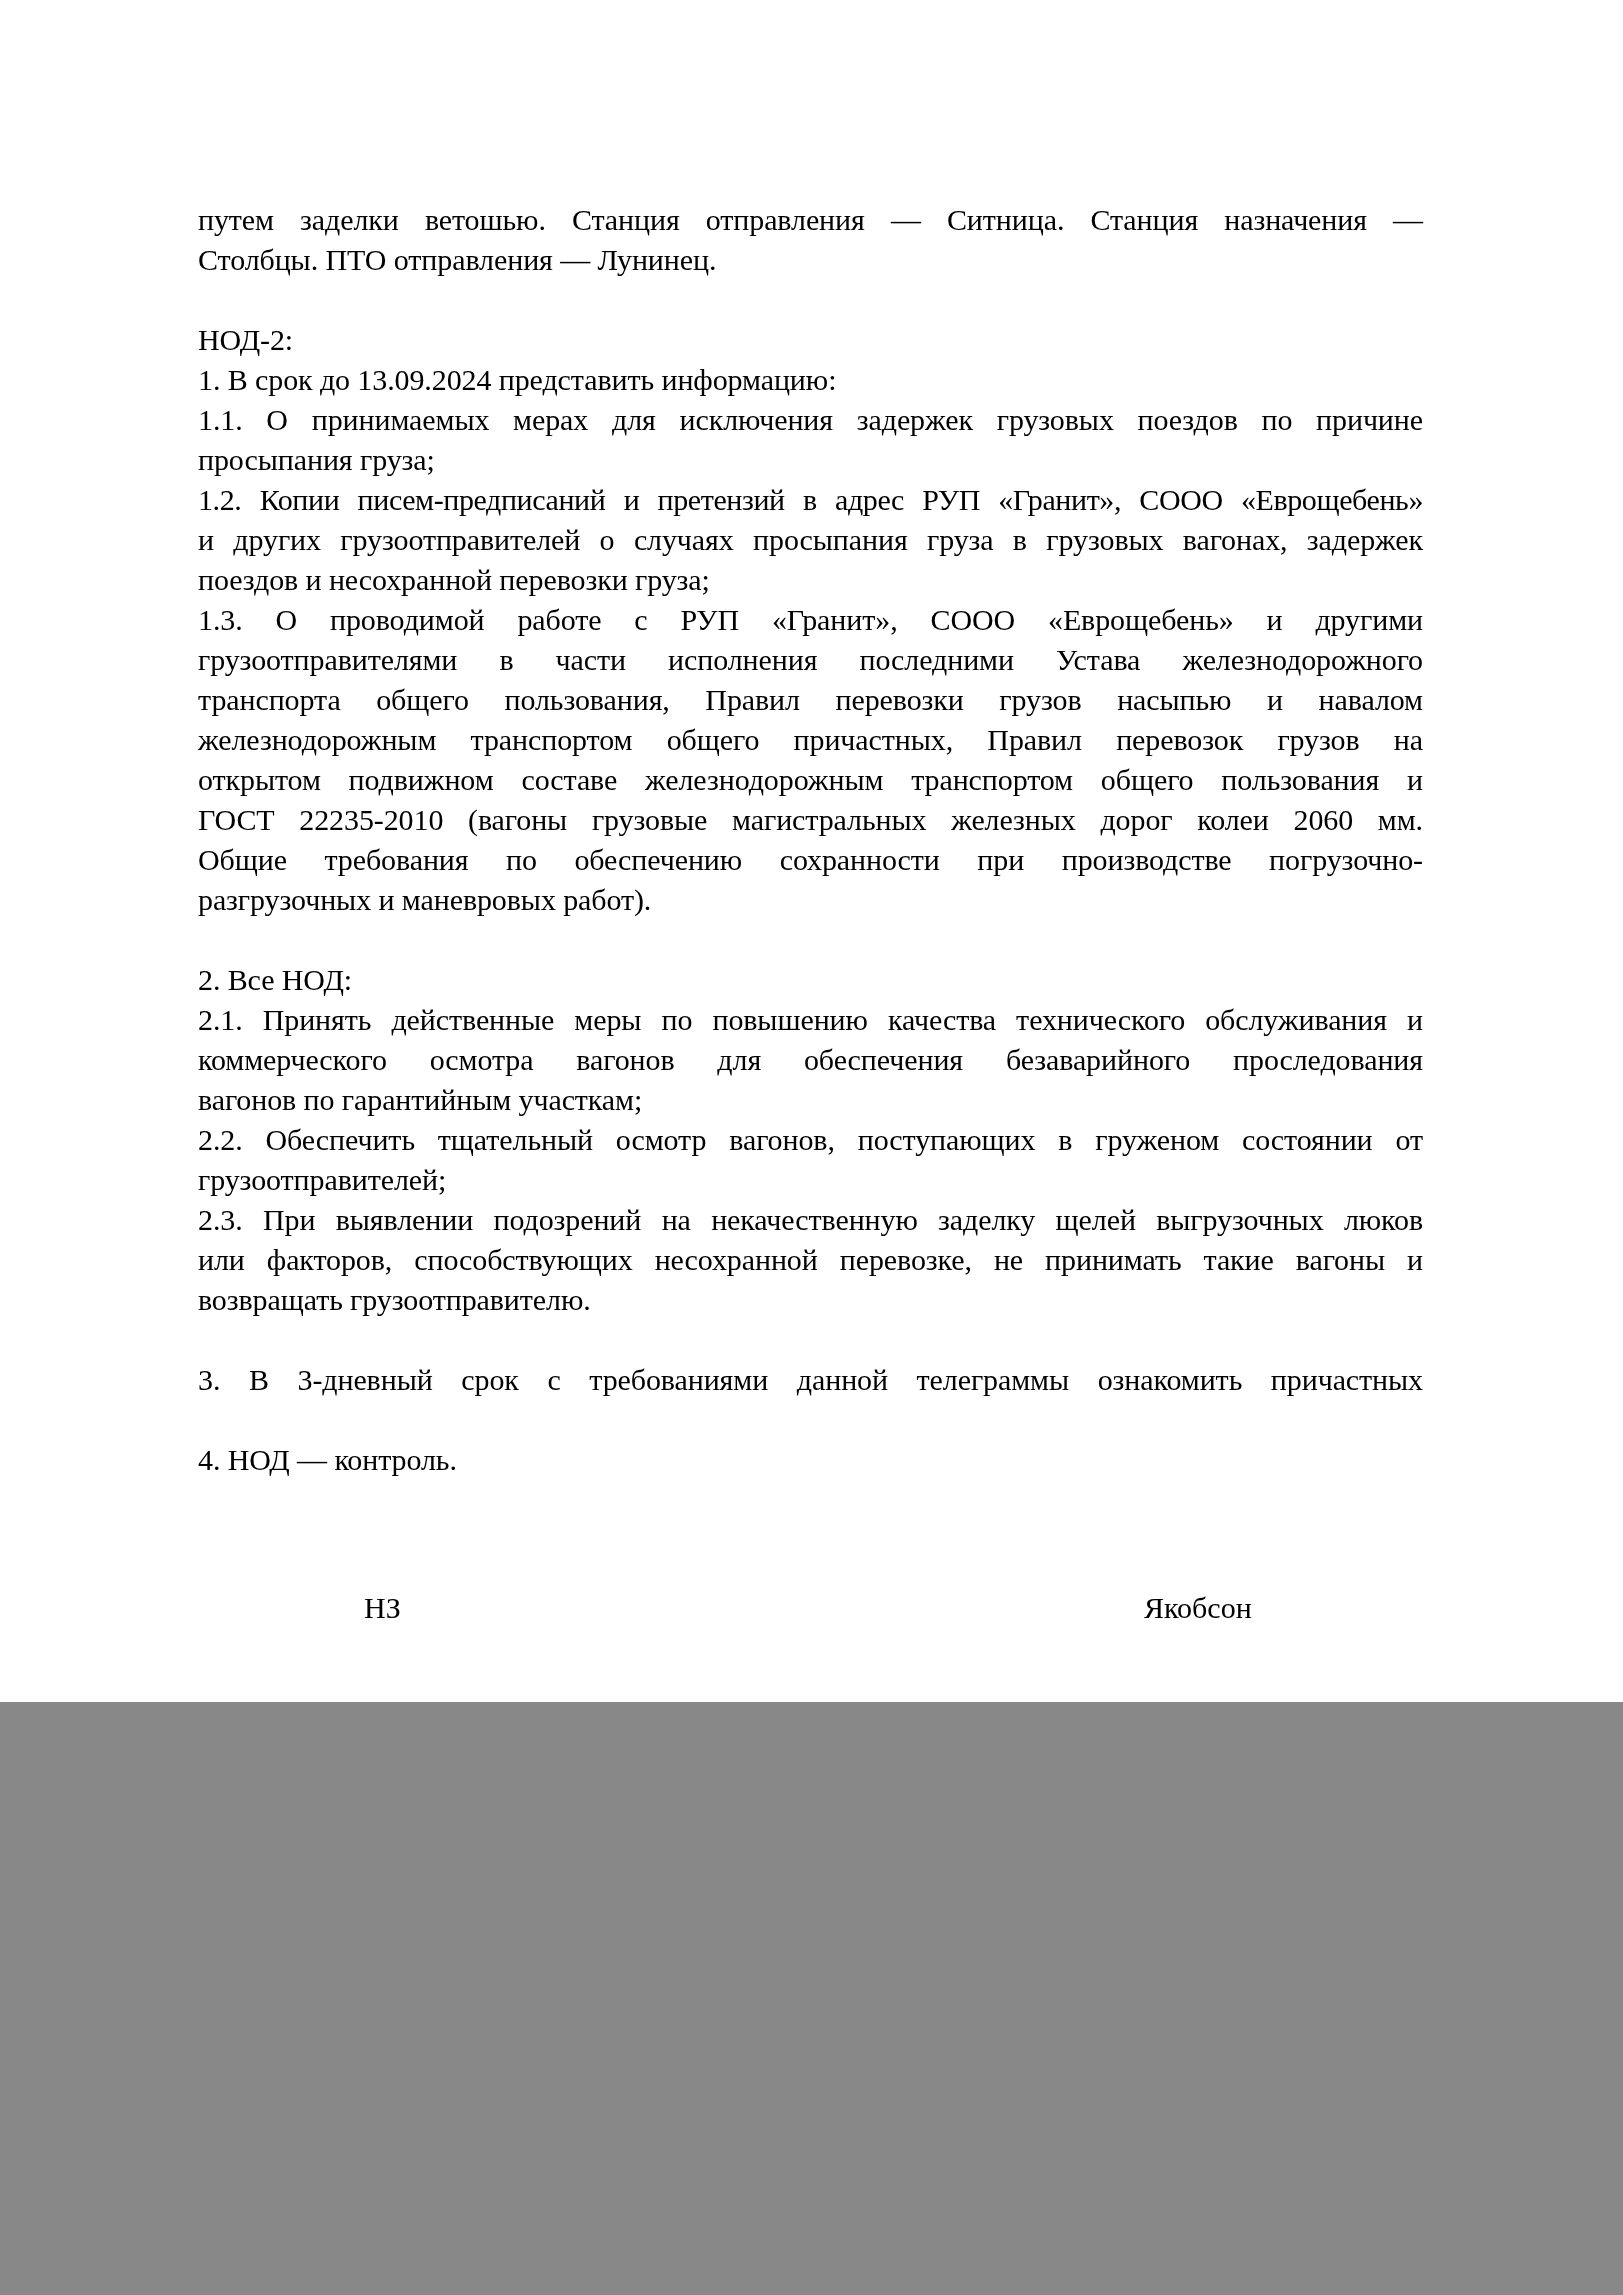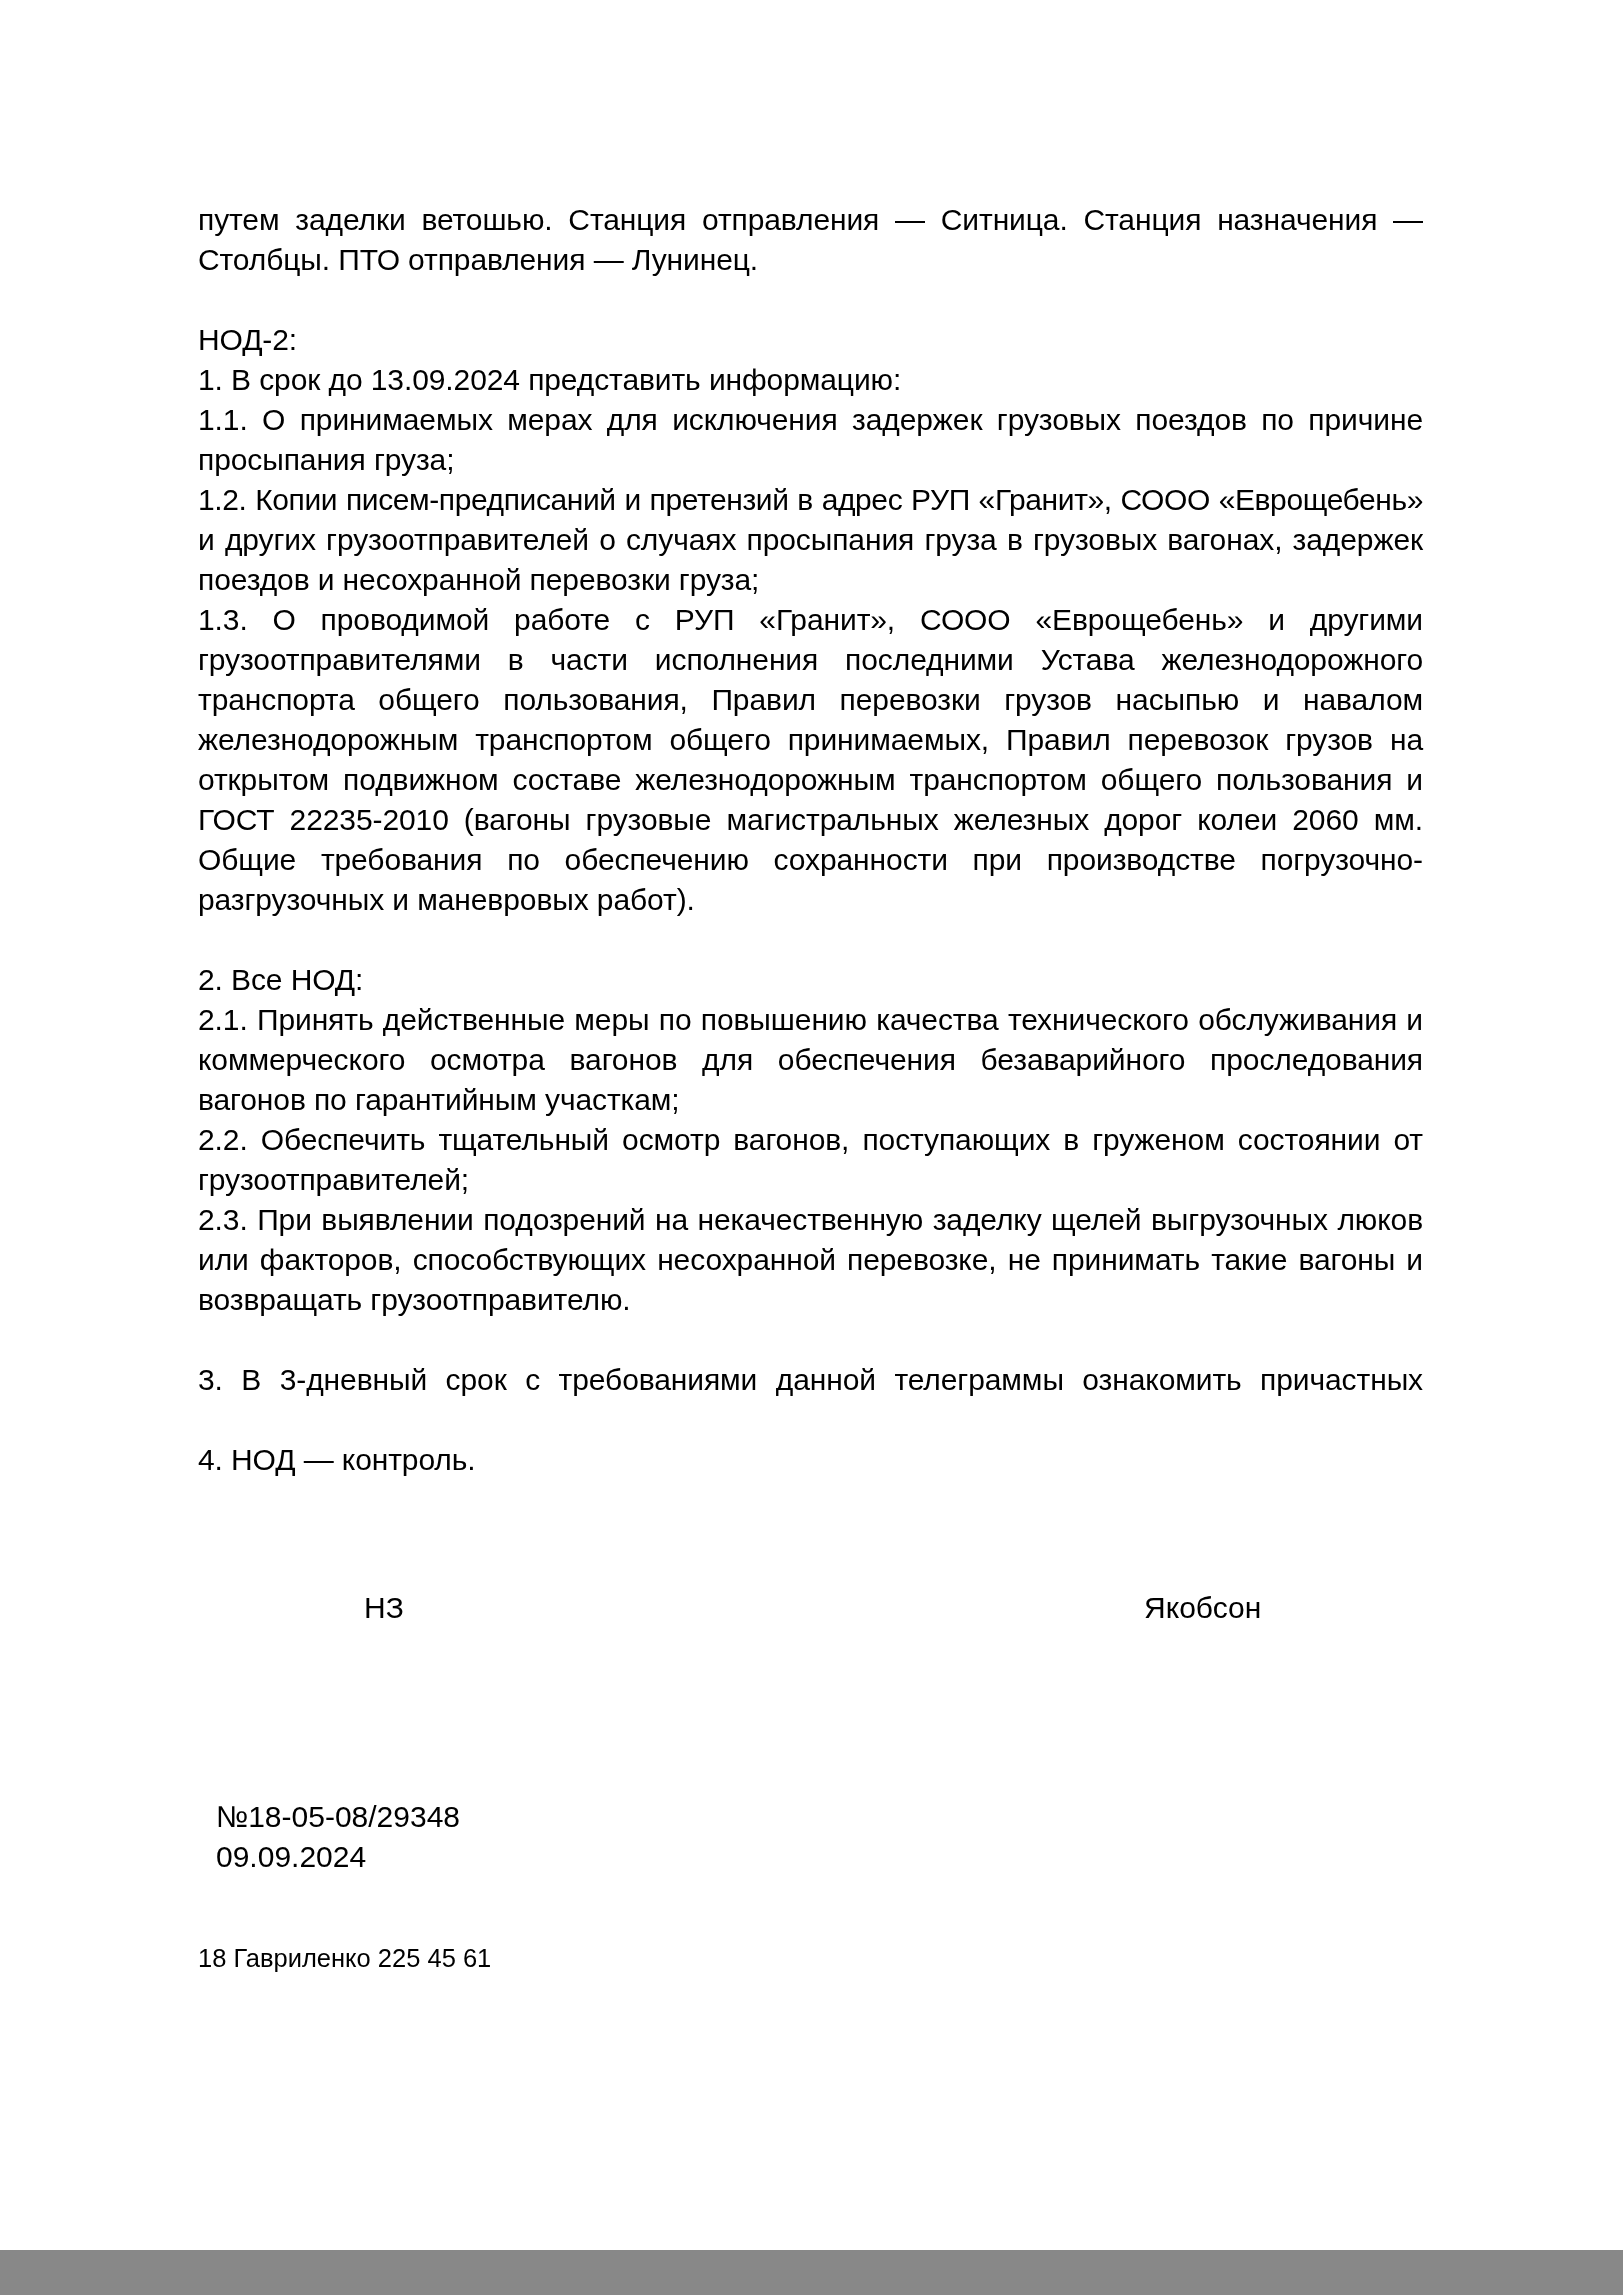--- a/index.html
+++ b/index.html
@@ -1,23 +1,23 @@
 <!DOCTYPE html>
 <html lang="ru" style="font-size:10.5px"><head>
 <meta charset="utf-8">
 <style>
   html, body { margin: 0; padding: 0; }
   body { background: #888; }
   .page {
     position: relative;
     width: 1623px;
-    height: 2250px;
+    height: 1702px;
     background: #ffffff;
     overflow: hidden;
-    font-family: Liberation Sans, sans-serif;
+    font-family: Liberation Serif, serif;
     color: #000000;
   }
   .body-text {
     position: absolute;
     left: 198px;
     top: 200px;
     width: 1225px;
     font-size: 30px;
     line-height: 40px;
     letter-spacing: -0.1px;
@@ -70,21 +70,21 @@
       <div class="line">НОД-2:</div>
       <div class="line">1. В срок до 13.09.2024 представить информацию:</div>
       <div class="line just">1.1. О принимаемых мерах для исключения задержек грузовых поездов по причине</div>
       <div class="line">просыпания груза;</div>
       <div class="line just" style="letter-spacing: -0.4px;">1.2. Копии писем-предписаний и претензий в адрес РУП «Гранит», СООО «Еврощебень»</div>
       <div class="line just">и других грузоотправителей о случаях просыпания груза в грузовых вагонах, задержек</div>
       <div class="line">поездов и несохранной перевозки груза;</div>
       <div class="line just">1.3. О проводимой работе с РУП «Гранит», СООО «Еврощебень» и другими</div>
       <div class="line just">грузоотправителями в части исполнения последними Устава железнодорожного</div>
       <div class="line just">транспорта общего пользования, Правил перевозки грузов насыпью и навалом</div>
-      <div class="line just">железнодорожным транспортом общего принимаемых, Правил перевозок грузов на</div>
+      <div class="line just">железнодорожным транспортом общего причастных, Правил перевозок грузов на</div>
       <div class="line just">открытом подвижном составе железнодорожным транспортом общего пользования и</div>
       <div class="line just">ГОСТ 22235-2010 (вагоны грузовые магистральных железных дорог колеи 2060 мм.</div>
       <div class="line just">Общие требования по обеспечению сохранности при производстве погрузочно-</div>
       <div class="line">разгрузочных и маневровых работ).</div>
       <div class="line"></div>
       <div class="line">2. Все НОД:</div>
       <div class="line just">2.1. Принять действенные меры по повышению качества технического обслуживания и</div>
       <div class="line just">коммерческого осмотра вагонов для обеспечения безаварийного проследования</div>
       <div class="line">вагонов по гарантийным участкам;</div>
       <div class="line just">2.2. Обеспечить тщательный осмотр вагонов, поступающих в груженом состоянии от</div>

